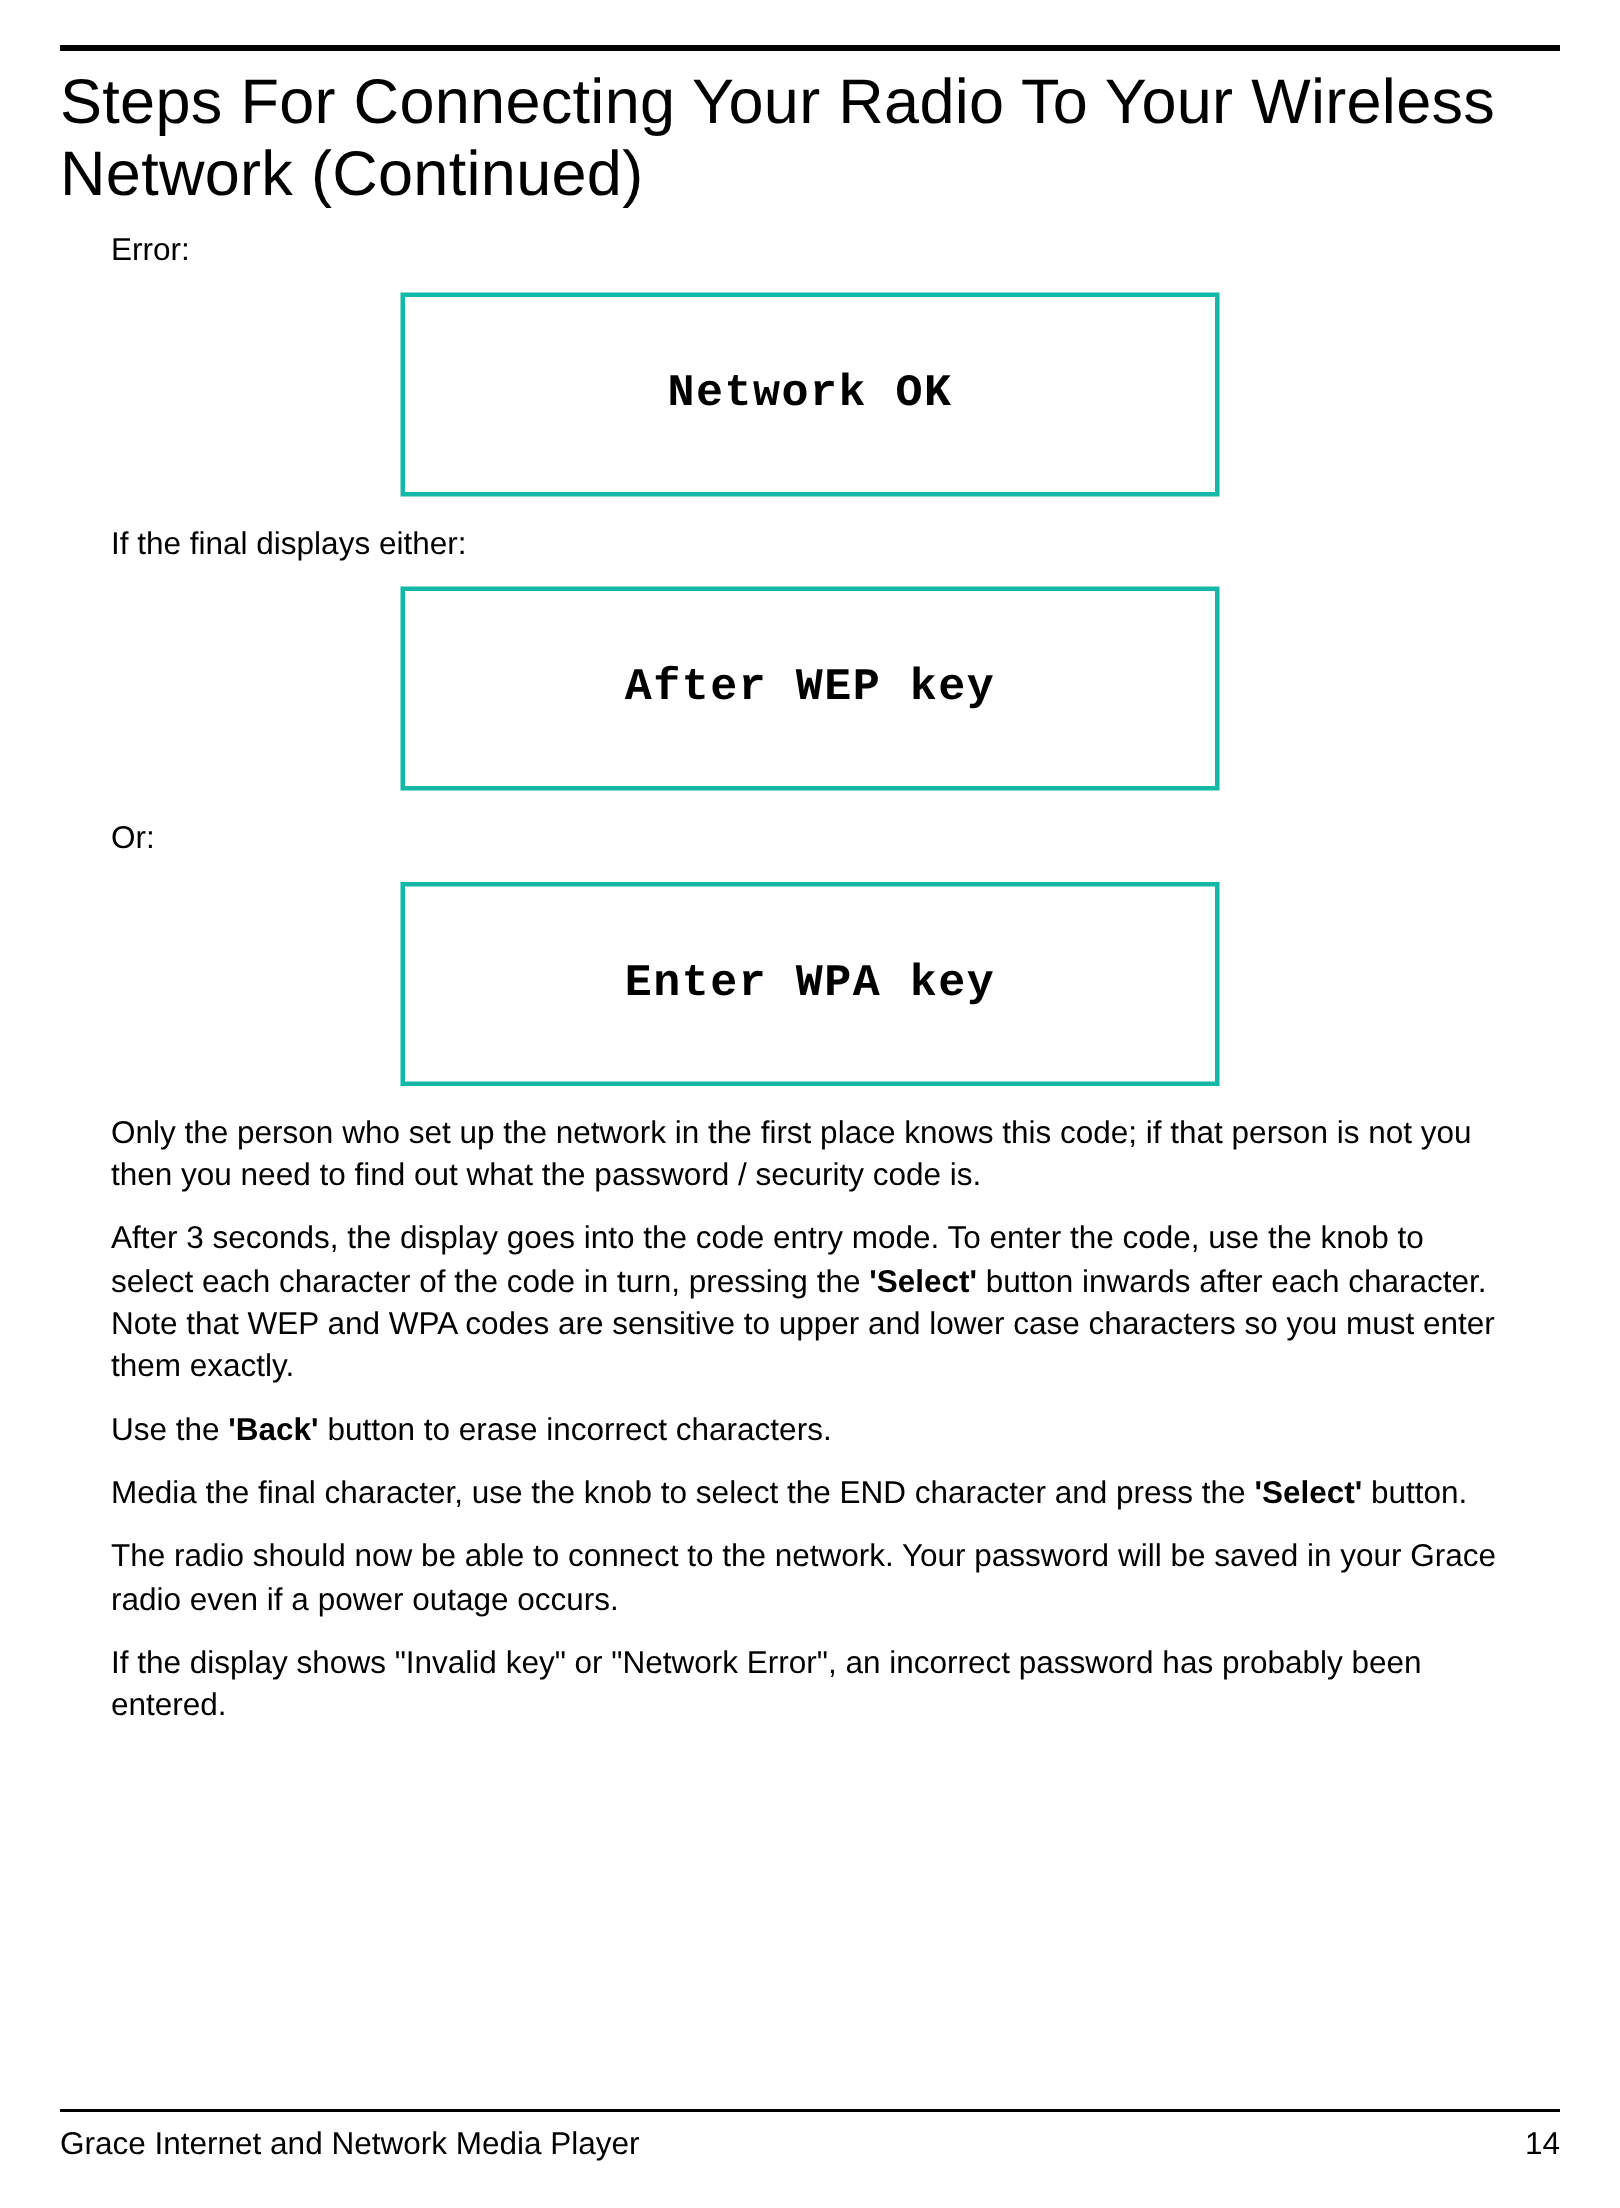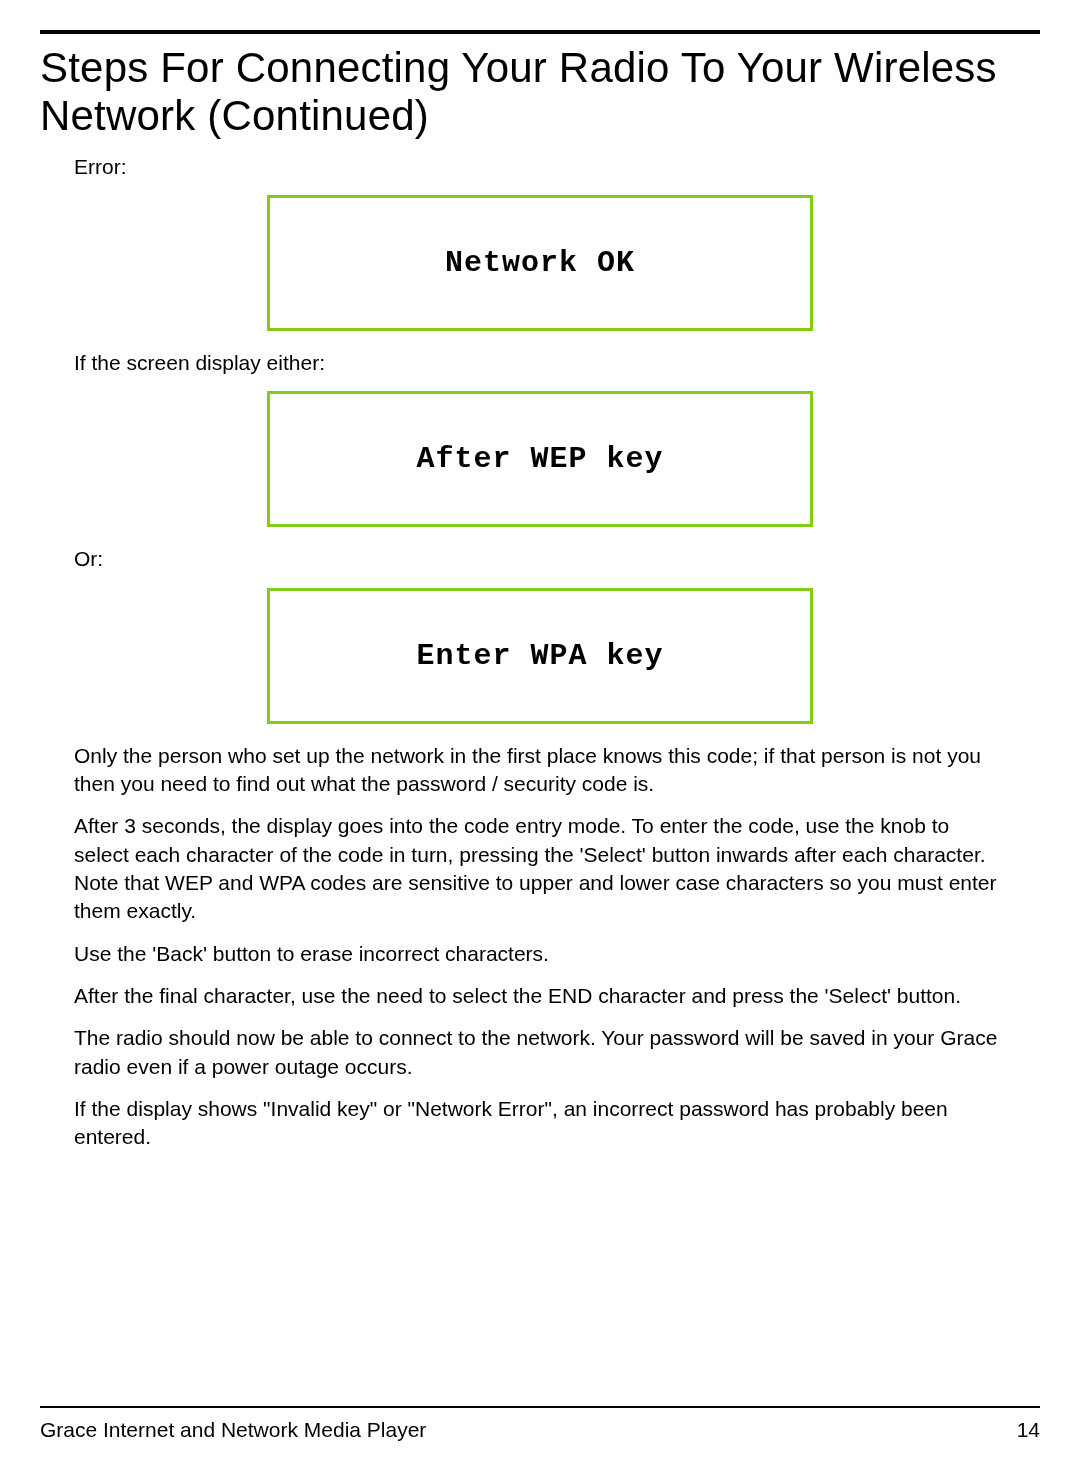--- a/index.html
+++ b/index.html
@@ -29,36 +29,36 @@
     margin: 8px 0 12px 0;
     letter-spacing: 0.2px;
   }
   .body-text {
     font-size: 21px;
     line-height: 1.35;
     margin: 0 34px 14px 34px;
     font-weight: 400;
   }
   .lcd {
-    border: 3px solid #84cc16;
+    border: 3px solid #14b8a6;
     width: 540px;
     height: 130px;
     margin: 6px auto 18px auto;
     display: flex;
     align-items: center;
     justify-content: center;
   }
   .lcd-text {
     font-family: "Courier New", Courier, monospace;
     font-weight: 700;
     font-size: 30px;
     letter-spacing: 1px;
   }
   .bold {
-    font-weight: 400;
+    font-weight: 700;
   }
   .footer {
     position: absolute;
     left: 40px;
     right: 40px;
     bottom: 30px;
   }
   .footer-rule {
     border-top: 2px solid #000;
     margin-bottom: 10px;
@@ -77,21 +77,21 @@
   <div class="top-rule"></div>
 
   <h1 class="title">Steps For Connecting Your Radio To Your Wireless Network (Continued)</h1>
 
   <p class="body-text">Error:</p>
 
   <div class="lcd">
     <span class="lcd-text">Network OK</span>
   </div>
 
-  <p class="body-text">If the screen display either:</p>
+  <p class="body-text">If the final displays either:</p>
 
   <div class="lcd">
     <span class="lcd-text">After WEP key</span>
   </div>
 
   <p class="body-text">Or:</p>
 
   <div class="lcd">
     <span class="lcd-text">Enter WPA key</span>
   </div>
@@ -101,21 +101,21 @@
 
   <p class="body-text">
     <span>After 3 seconds, the display goes into the code entry mode. To enter the code, use the knob to select each character of the code in turn, pressing the </span><span class="bold">'Select'</span><span> button inwards after each character. Note that WEP and WPA codes are sensitive to upper and lower case characters so you must enter them exactly.</span>
   </p>
 
   <p class="body-text">
     <span>Use the </span><span class="bold">'Back'</span><span> button to erase incorrect characters.</span>
   </p>
 
   <p class="body-text">
-    <span>After the final character, use the need to select the END character and press the </span><span class="bold">'Select'</span><span> button.</span>
+    <span>Media the final character, use the knob to select the END character and press the </span><span class="bold">'Select'</span><span> button.</span>
   </p>
 
   <p class="body-text">The radio should now be able to connect to the network. Your password will be saved in your Grace radio even if a power outage occurs.</p>
 
   <p class="body-text">If the display shows "Invalid key" or "Network Error", an incorrect password has probably been entered.</p>
 
   <div class="footer">
     <div class="footer-rule"></div>
     <div class="footer-row">
       <span>Grace Internet and Network Media Player</span>

